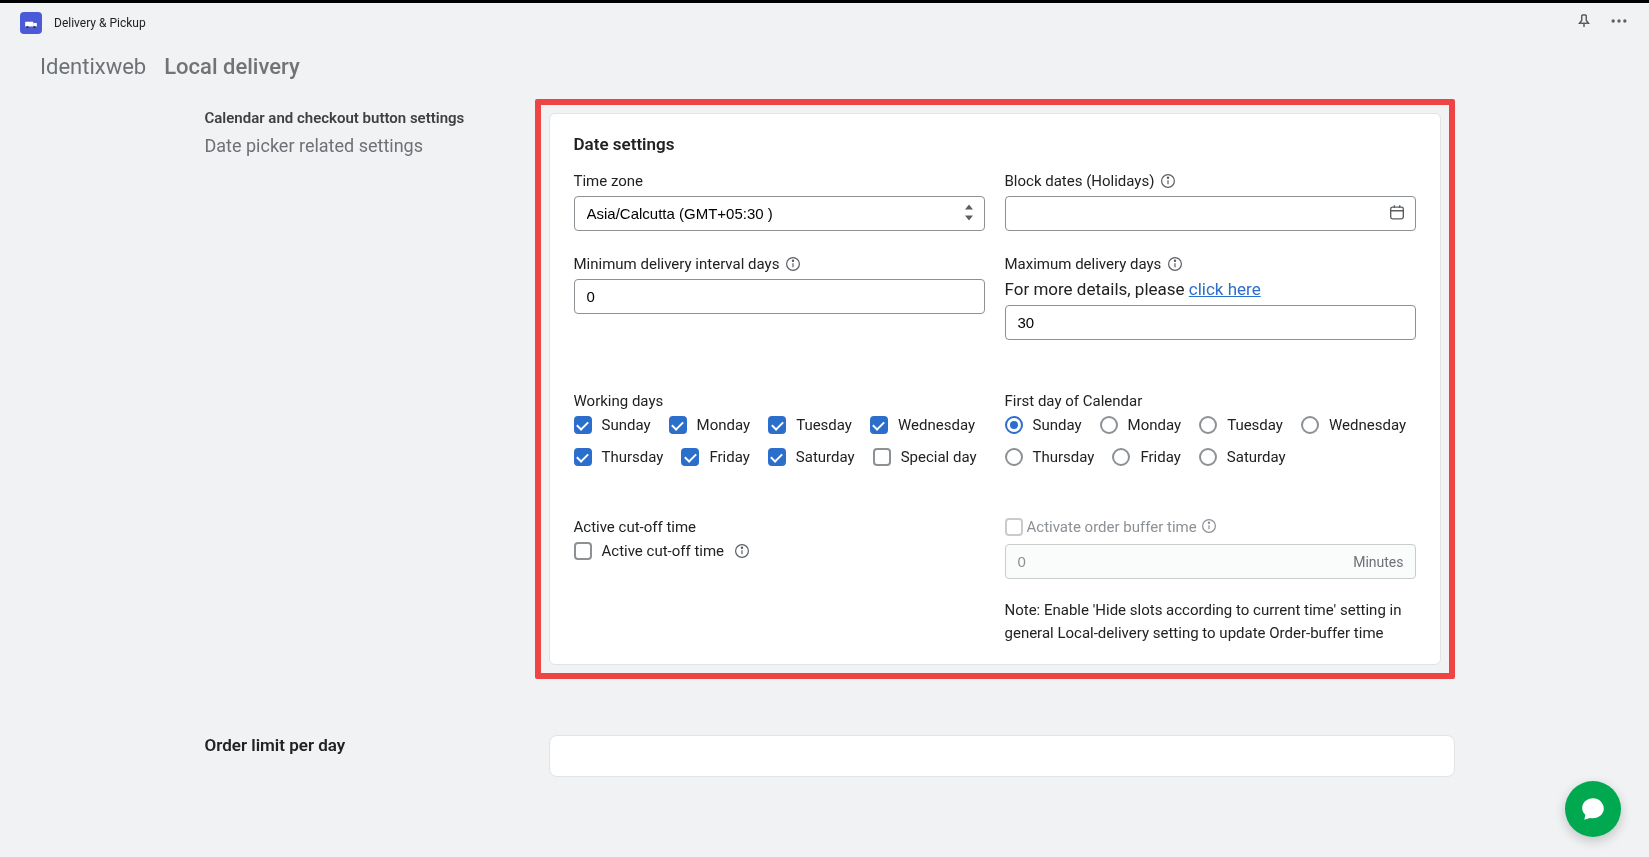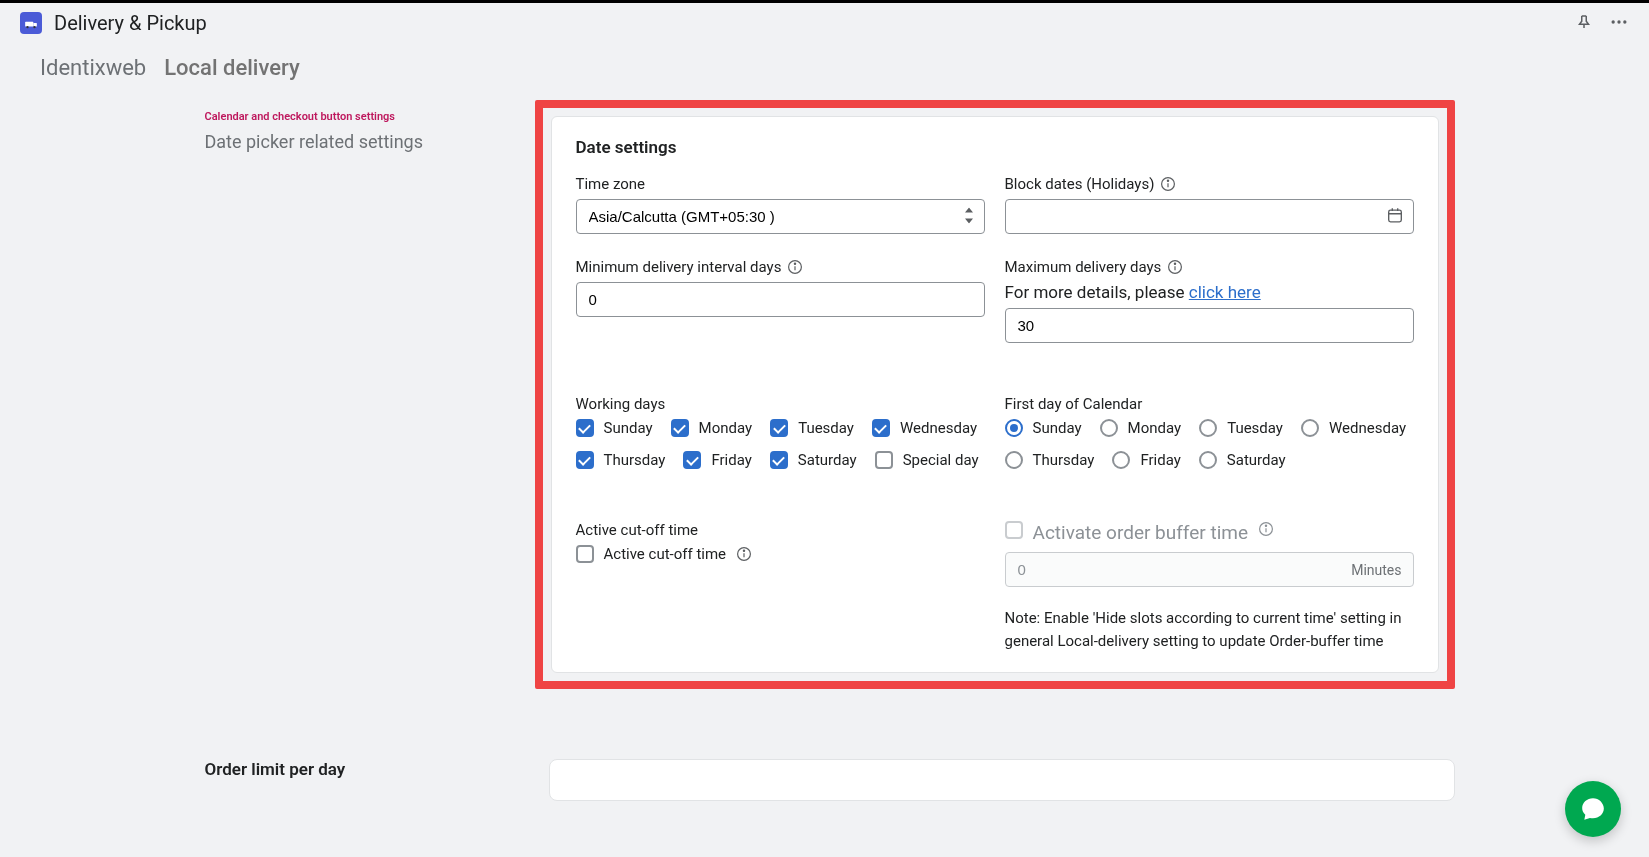--- a/index.html
+++ b/index.html
@@ -1,34 +1,34 @@
 <!DOCTYPE html>
 <html><head>
 <meta charset="utf-8">
 <style>
 * { box-sizing: border-box; margin: 0; padding: 0; }
 body { font-family: -apple-system, BlinkMacSystemFont, "Segoe UI", Roboto, sans-serif; background: #f1f2f4; color: #202223; font-size: 14px; }
 .top-black-bar { height: 3px; background: #000; }
 .app-header { display: flex; align-items: center; padding: 8px 20px; background: #f1f2f4; }
 .app-icon { width: 22px; height: 22px; background: #4b5bd7; border-radius: 4px; display: flex; align-items: center; justify-content: center; margin-right: 12px; position: relative; }
 .app-icon svg { width: 14px; height: 14px; }
-.app-title { font-size: 20px; font-weight: 400; color: #202223; flex: 1; }
+.app-title { font-size: 12px; font-weight: 400; color: #202223; flex: 1; }
 .header-actions { display: flex; align-items: center; gap: 16px; color: #5c5f62; }
 .header-actions svg { cursor: pointer; }
 .breadcrumb { padding: 12px 40px 20px; display: flex; align-items: center; gap: 18px; font-size: 22px; }
 .breadcrumb .crumb1 { color: #6d7175; font-weight: 400; }
 .breadcrumb .crumb2 { color: #737373; font-weight: 500; }
 .main { display: flex; justify-content: center; padding: 0 20px 40px; }
 .layout { width: 100%; max-width: 1260px; display: flex; gap: 40px; }
 .side-col { width: 300px; padding-top: 10px; padding-left: 10px; }
-.side-title { font-size: 11px; font-weight: 600; margin-bottom: 8px; color: #be185d; }
+.side-title { font-size: 15px; font-weight: 600; margin-bottom: 8px; color: #404040; }
 .side-desc { font-size: 18px; color: #6d7175; }
 .card-col { flex: 1; }
 .card { background: #fff; border: 1px solid #e1e3e5; border-radius: 8px; padding: 20px 24px; }
-.highlight-box { border: 8px solid #ef4444; border-radius: 2px; padding: 8px; margin-bottom: 30px; }
+.highlight-box { border: 6px solid #ef4444; border-radius: 2px; padding: 8px; margin-bottom: 16px; }
 .highlight-box .card { border-radius: 6px; }
 .card-title { font-size: 17px; font-weight: 600; margin-bottom: 18px; }
 .form-grid { display: grid; grid-template-columns: 1fr 1fr; gap: 24px 20px; }
 .form-group { display: flex; flex-direction: column; }
 .label { font-size: 15px; color: #202223; margin-bottom: 6px; display: flex; align-items: center; gap: 6px; }
 .info-icon { width: 16px; height: 16px; color: #5c5f62; display: inline-flex; }
 .select-wrap { position: relative; }
 .select { width: 100%; padding: 8px 12px; border: 1px solid #8c9196; border-radius: 4px; font-size: 15px; background: #fff; appearance: none; }
 .select-arrows { position: absolute; right: 10px; top: 50%; transform: translateY(-50%); pointer-events: none; color: #5c5f62; }
 .input { width: 100%; padding: 8px 12px; border: 1px solid #8c9196; border-radius: 4px; font-size: 15px; }
@@ -51,21 +51,21 @@
 .rbox.checked { border-color: #2c6ecb; }
 .rbox.checked::after { content: ""; width: 8px; height: 8px; background: #2c6ecb; border-radius: 50%; }
 .section-spacer { grid-column: 1 / -1; height: 4px; }
 .note-text { font-size: 15px; color: #202223; line-height: 1.5; margin-top: 8px; }
 .muted { color: #8c9196; }
 .order-section { display: flex; gap: 54px; }
 .order-side { width: 300px; padding-left: 10px; }
 .order-title { font-size: 17px; font-weight: 600; }
 .chat-fab { position: fixed; bottom: 20px; right: 28px; width: 56px; height: 56px; background: #00a850; border-radius: 50%; display: flex; align-items: center; justify-content: center; box-shadow: 0 4px 12px rgba(0,0,0,0.2); cursor: pointer; }
 .chat-fab svg { width: 26px; height: 26px; fill: #fff; }
-.buffer-check-row { display: flex; align-items: flex-start; gap: 10px; font-size: 19px; margin-bottom: 8px; }
+.buffer-check-row { display: flex; align-items: flex-start; gap: 4px; font-size: 15px; margin-bottom: 8px; }
 </style>
 </head>
 <body>
 
 <div class="top-black-bar"></div>
 
 <div class="app-header">
   <div class="app-icon">
     <svg viewBox="0 0 24 24" fill="#fff">
         <rect x="2" y="10" width="14" height="8" rx="1"></rect>

